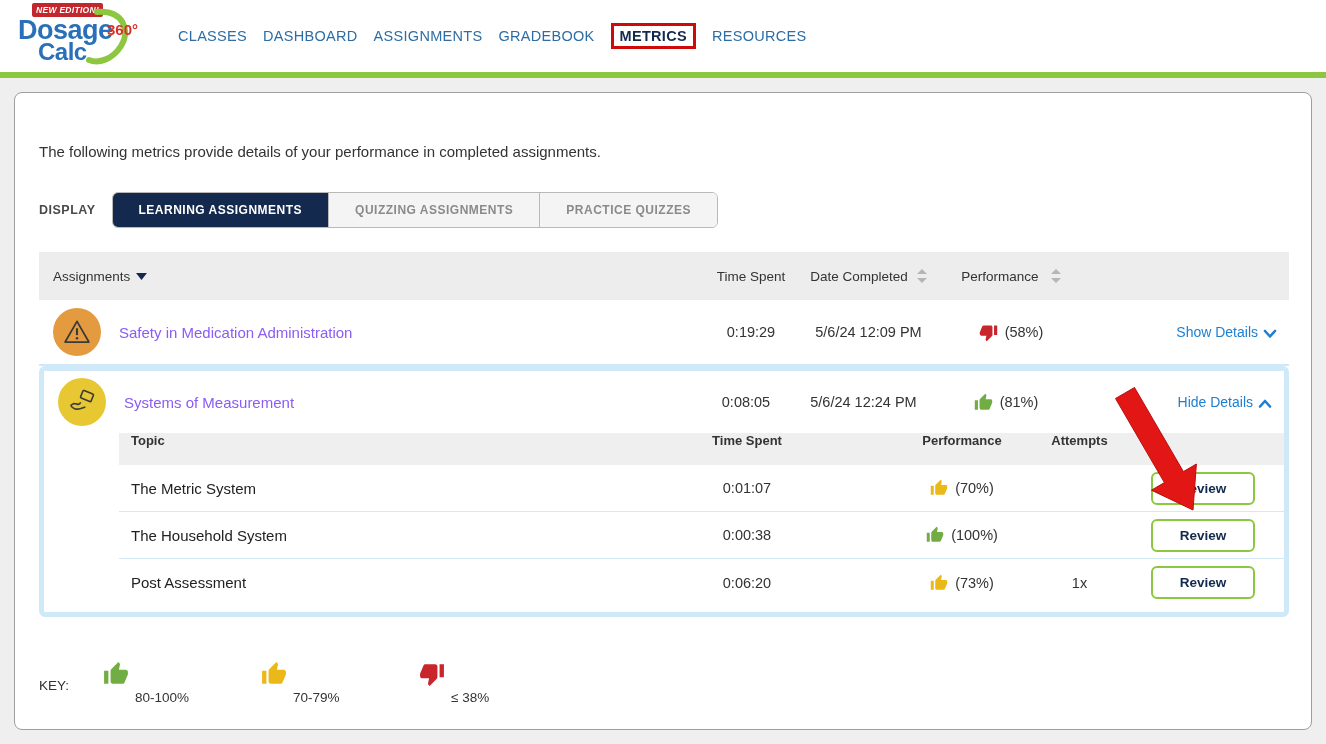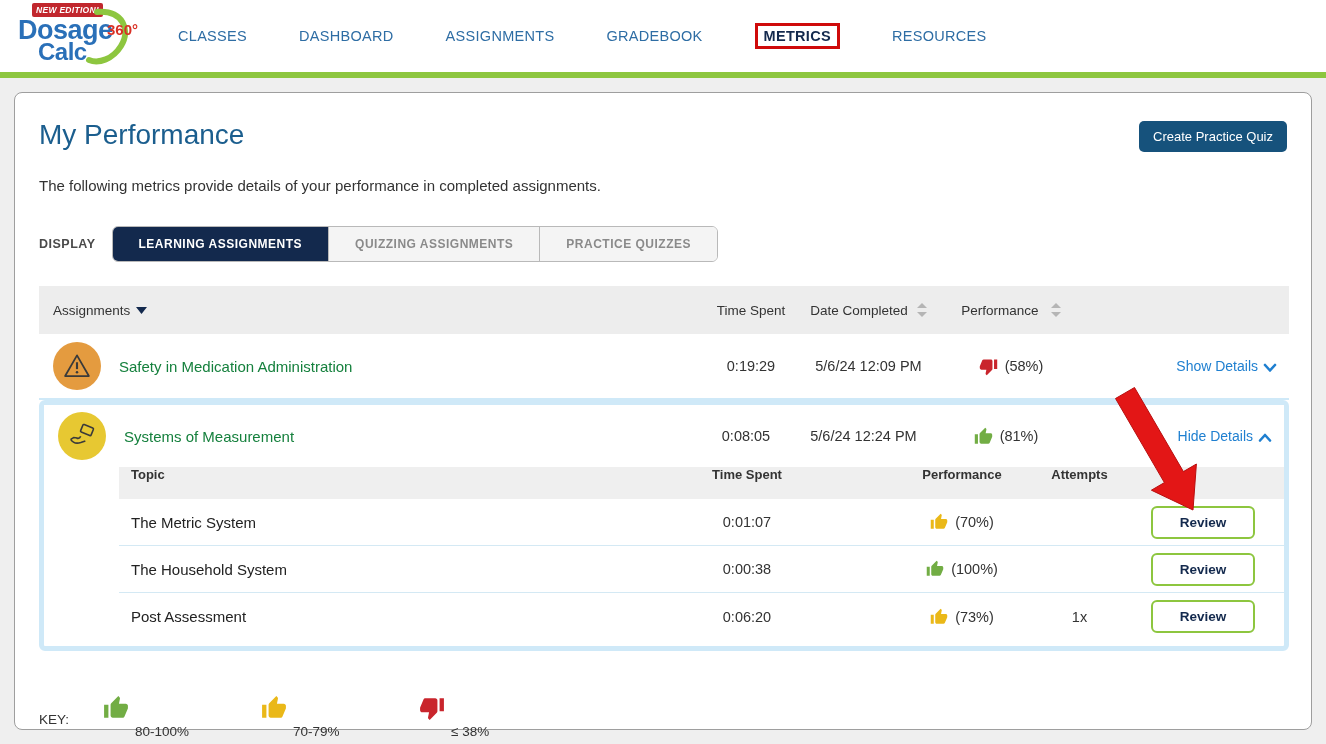--- a/index.html
+++ b/index.html
@@ -9,21 +9,21 @@
 
   
   .topbar { position:relative; height:72px; background:#fff; display:flex; align-items:center; }
   .logo { position:relative; width:178px; height:72px; }
   .badge { position:absolute; left:20px; top:3px; background:#c1272d; color:#fff;
     font-size:8.5px; font-weight:700; font-style:italic; padding:2px 4px; border-radius:2px; letter-spacing:.3px;margin-left:12px;}
   .logo-swoosh { position:absolute; left:55px; top:8px; }
   .logo-word1 { position:absolute; left:18px; top:15px; font-size:27px; font-weight:700; color:#2a70b8; letter-spacing:-0.5px;}
   .logo-360 { position:absolute; left:107px; top:21px; font-size:15px; font-weight:700; color:#d93025; }
   .logo-word2 { position:absolute; left:38px; top:38px; font-size:24px; font-weight:700; color:#2a70b8; letter-spacing:-0.5px;}
-  nav { display:flex; align-items:center; gap:52px; margin-left:0; }
+  nav { display:flex; align-items:center; gap:16px; margin-left:0; }
   .nav-item { color:#2e6da4; font-size:14.5px; letter-spacing:.3px; text-decoration:none; cursor:pointer; }
   .nav-item.highlighted { color:#13294d; font-weight:700; border:3px solid #cf0a0a; padding:2px 6px; }
   .green-bar { height:6px; background:#8dc63f; }
 
   
   .content-bg { position:absolute; top:78px; left:0; right:0; bottom:0; background:#efefef; }
   .panel { position:absolute; left:14px; top:14px; width:1298px; height:638px;
     background:#fff; border:1px solid #9e9e9e; border-radius:8px; padding:24px 24px 0 24px; }
   .panel-head { position:relative; }
   .page-title { color:#1b5e8e; font-size:28px; font-weight:500; margin-top:2px; }
@@ -50,21 +50,21 @@
   .col-date  { width:145px; text-align:center; }
   .col-perf  { width:140px; display:flex; align-items:center; justify-content:center; gap:7px; }
   .col-details { width:208px; text-align:right; padding-right:12px; }
   .sort-icon { display:inline-block; margin-left:5px; vertical-align:-2px; }
   .caret-down { display:inline-block; margin-left:6px; }
 
   .trow { display:flex; align-items:center; height:66px; background:#fff; border-bottom:2px solid #cfe9f8; }
   .row-icon { width:48px; height:48px; border-radius:50%; display:flex; align-items:center; justify-content:center; margin-right:18px; }
   .row-icon.orange { background:#e49b3f; }
   .row-icon.yellow { background:#e7c832; }
-  .row-title { font-size:15px; color:#15803d; }
+  .row-title { font-size:15px; color:#8b5cf6; }
   .details-link { color:#1e7fd0; font-size:14px; text-decoration:none; cursor:pointer; white-space:nowrap; }
   .details-link svg { vertical-align:-2px; margin-left:5px; }
 
   .expanded-wrap { border:5px solid #cfe9f8; border-radius:6px; }
   .expanded-wrap .trow { border-bottom:none; height:62px; }
 
   
   .subtable { margin-left:75px; padding-bottom:6px; }
   .sthead { display:flex; align-items:flex-start; height:32px; background:#efefef; font-size:13px; font-weight:700; color:#333; }
   .scol-topic { flex:1; padding-left:12px; }
@@ -118,24 +118,20 @@
       <a class="nav-item">GRADEBOOK</a>
       <a class="nav-item highlighted">METRICS</a>
       <a class="nav-item">RESOURCES</a>
     </nav>
   </div>
   <div class="green-bar"></div>
 
   <div class="content-bg">
     <div class="panel">
 
-      <div class="panel-head">
-        <h1 class="page-title">My Performance</h1>
-        <button class="create-quiz-btn">Create Practice Quiz</button>
-      </div>
       <p class="subtitle">The following metrics provide details of your performance in completed assignments.</p>
 
       <div class="display-row">
         <span class="display-label">DISPLAY</span>
         <div class="tabs">
           <button class="tab active">LEARNING ASSIGNMENTS</button>
           <button class="tab">QUIZZING ASSIGNMENTS</button>
           <button class="tab">PRACTICE QUIZZES</button>
         </div>
       </div>

